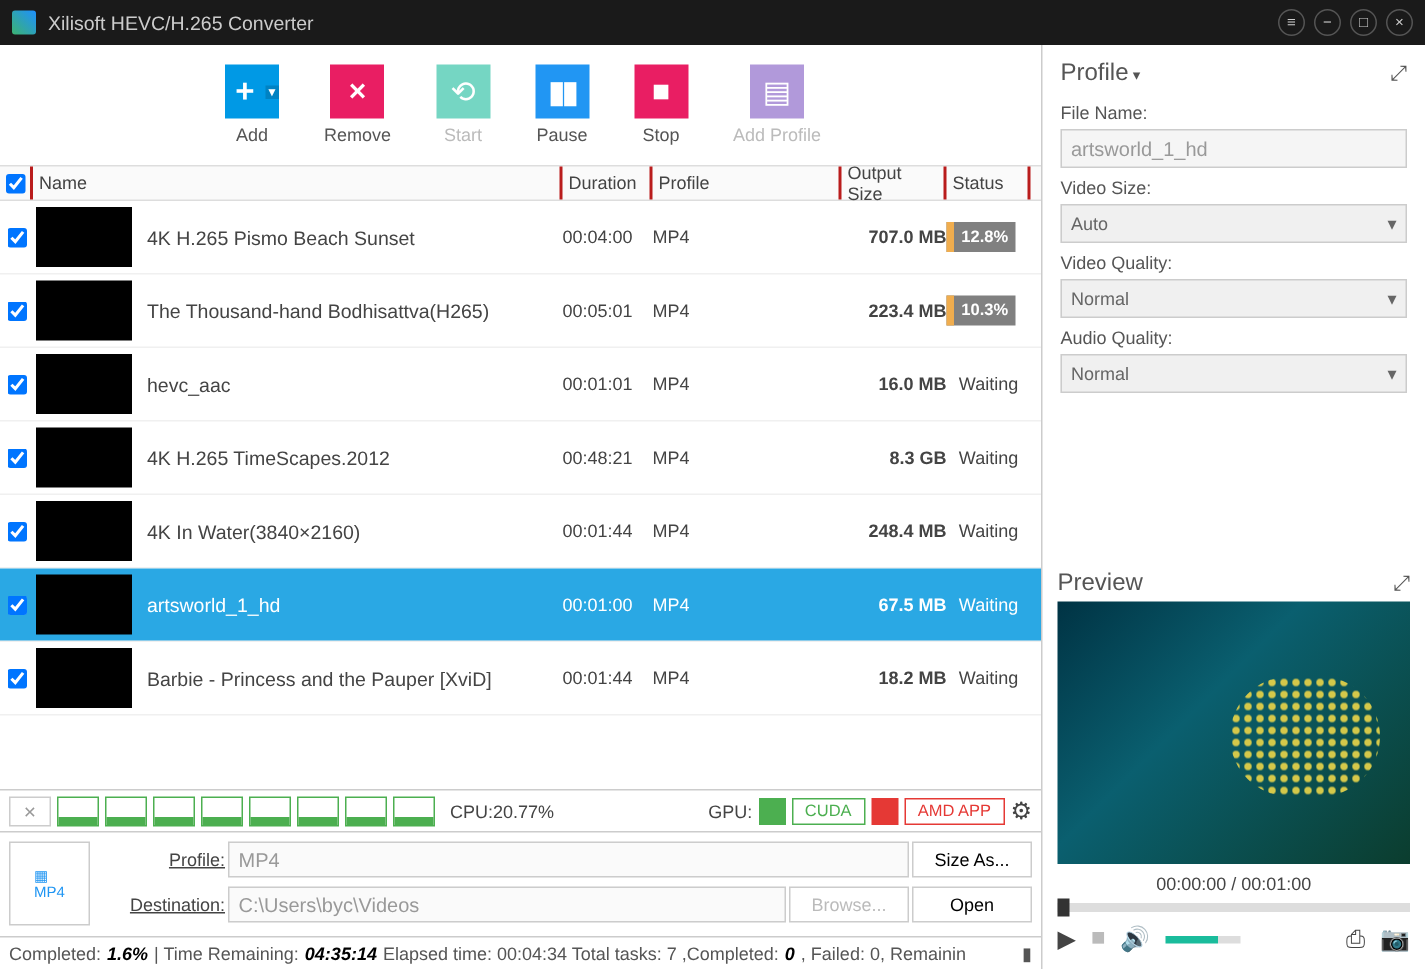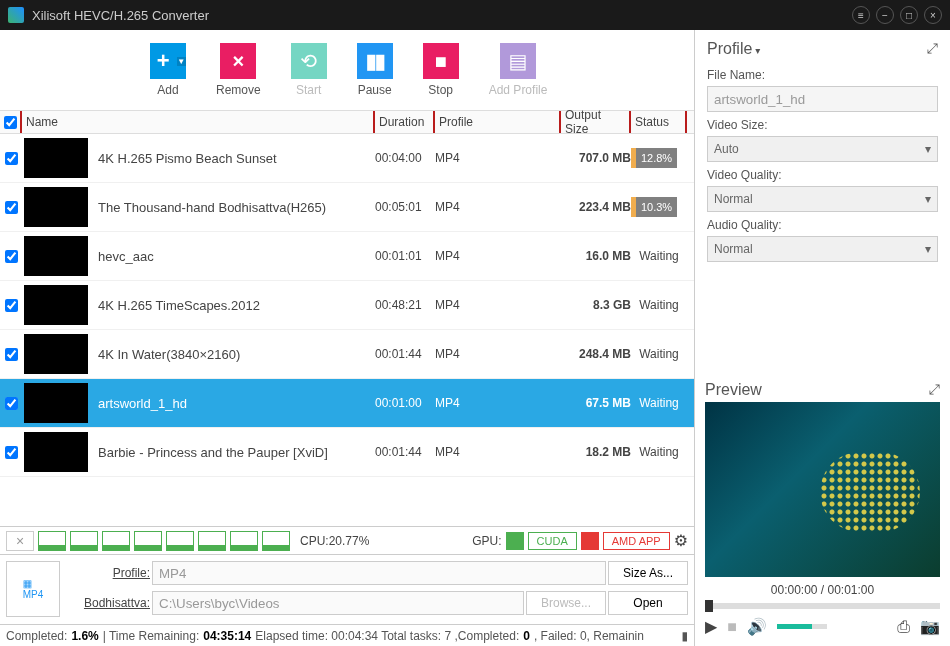--- a/index.html
+++ b/index.html
@@ -37,39 +37,39 @@
 .filelist { flex: 1; overflow: auto; }
 .filerow { height: 49px; display: flex; align-items: center; border-bottom: 1px solid #f0f0f0; }
 .filerow.selected { background: #2aa8e4; color: #fff; }
 .filerow .chk { width: 22px; display:flex; justify-content:center; }
 .filerow .thumb { width: 64px; height: 40px; background: #000; margin-right: 10px; margin-left: 2px; overflow:hidden; position:relative; }
 .filerow .fname { width: 277px; font-size: 13px; }
 .filerow .dur { width: 60px; }
 .filerow .prof { width: 126px; }
 .filerow .osize { width: 70px; text-align: right; font-weight: bold; }
 .filerow .stat { width: 56px; text-align: center; }
-.progwrap { display:flex; align-items:center; width:56px; }
+.progwrap { display:flex; align-items:center; width:56px;font-weight:bold; }
 .progbar { width: 46px; height: 20px; background: #808080; display:flex; align-items:center; justify-content:center; color:#fff; font-size:11px; border-left:5px solid #f0ad4e; }
 .cpupanel { height: 28px; border-top: 1px solid #ccc; display: flex; align-items: center; padding: 0 6px; gap: 4px; }
 .cpubar { width:28px; height:20px; border:1px solid #4caf50; background:linear-gradient(to top, #4caf50 30%, transparent 30%); }
 .cpubar.x { background:#fff; color:#999; display:flex; align-items:center; justify-content:center; font-size:14px; border-color:#ccc; }
 .gpubadge { padding:2px 8px; border:1px solid #4caf50; color:#4caf50; font-size:11px; }
 .gpubadge.amd { border-color:#e53935; color:#e53935; }
 .gpuicon { width:18px; height:18px; background:#4caf50; }
 .gpuicon.amd { background:#e53935; }
 .gear { font-size:16px; cursor:pointer; }
 .bottompanel { height: 70px; border-top: 1px solid #ccc; display: flex; padding: 6px; gap: 10px; }
 .mp4ico { width: 54px; height: 56px; border:1px solid #ccc; display:flex; align-items:center; justify-content:center; color:#2196f3; font-size:10px; flex-direction:column; }
 .bottomfields { flex:1; display:flex; flex-direction:column; gap:6px; }
 .bfrow { display:flex; align-items:center; gap:2px; }
 .bfrow label { width:80px; text-align:right; text-decoration:underline; }
 .bfrow input { flex:1; height:24px; border:1px solid #ccc; padding:0 6px; background:#fafafa; color:#999; }
 .bfrow button { height:24px; padding:0 10px; border:1px solid #ccc; background:#fff; cursor:pointer; width:80px; font-size:12px; }
 .statusbar { height: 22px; border-top: 1px solid #ccc; display:flex; align-items:center; padding:0 6px; font-size:12px; color:#555; gap:4px; overflow:hidden; white-space:nowrap; }
-.statusbar b { color:#000; }
+.statusbar b { color:#000;font-style:italic; }
 .profilepanel { padding: 10px 12px; }
 .profilepanel h3 { font-size:16px; font-weight:normal; color:#555; margin-bottom:10px; }
 .profilepanel .ptriangle { font-size:10px; }
 .plabel { font-size:12px; color:#555; margin:6px 0 4px; }
 .pinput { width:100%; height:26px; border:1px solid #ccc; background:#f5f5f5; padding:0 6px; color:#999; }
 .pselect { width:100%; height:26px; border:1px solid #ccc; background:#f0f0f0; padding:0 6px; color:#666; display:flex; align-items:center; justify-content:space-between; }
 .expand { float:right; cursor:pointer; font-size:14px; }
 .previewpanel { padding: 4px 10px 10px; }
 .previewpanel h3 { font-size:16px; font-weight:normal; color:#555; margin-bottom:3px; }
 .previewimg { width:100%; height:175px; background: linear-gradient(135deg,#003344,#0a5f6f 40%, #0b3d2e); position:relative; overflow:hidden; }
@@ -246,21 +246,21 @@
 
     <div class="bottompanel">
       <div class="mp4ico">▦<br>MP4</div>
       <div class="bottomfields">
         <div class="bfrow">
           <label>Profile:</label>
           <input readonly="" value="MP4" style="">
           <button>Size As...</button>
         </div>
         <div class="bfrow">
-          <label>Bodhisattva:</label>
+          <label>Destination:</label>
           <input readonly="" value="C:\Users\byc\Videos" style="">
           <button disabled="" style="color:#bbb">Browse...</button>
           <button>Open</button>
         </div>
       </div>
     </div>
 
     <div class="statusbar">
       <span>Completed: </span>
         <b>1.6%</b>

